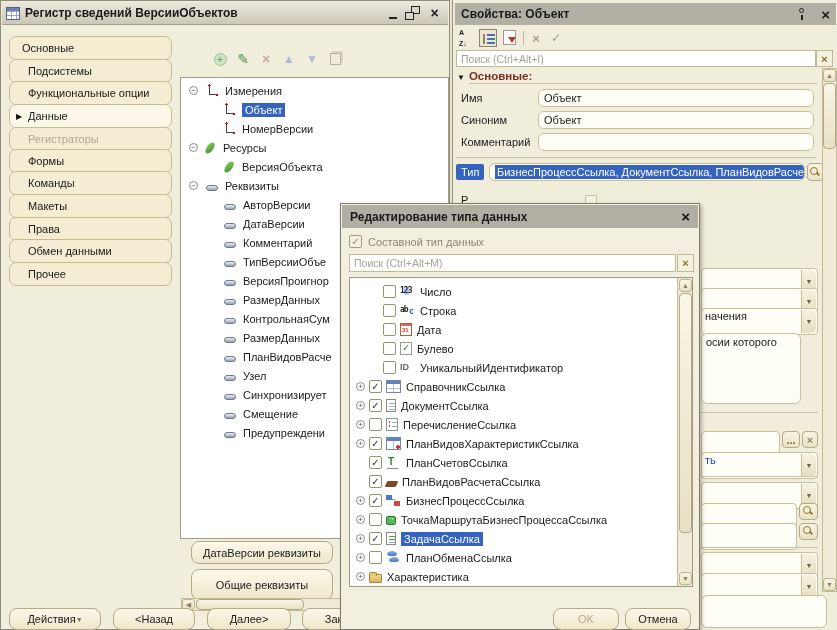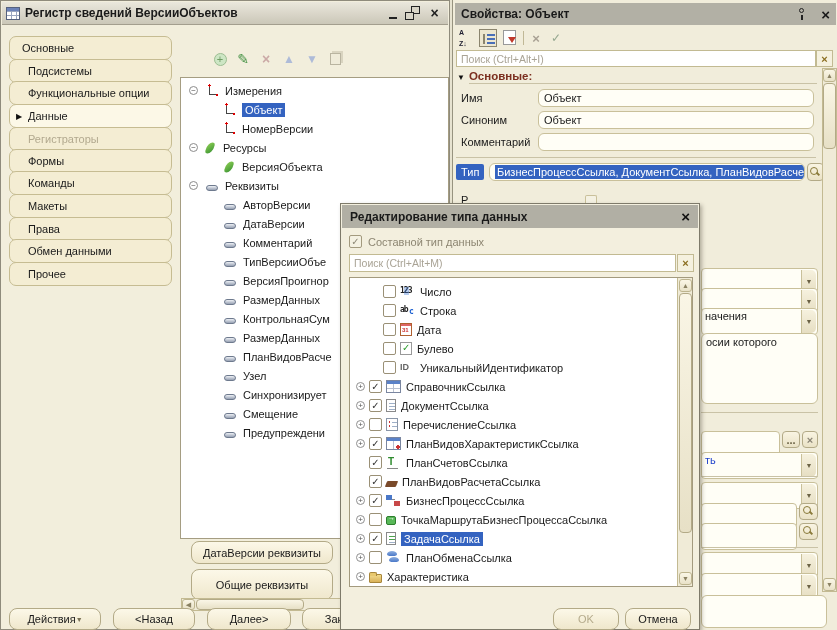--- a/index.html
+++ b/index.html
@@ -395,21 +395,21 @@
   <span class="abs plabel" style="top:194px;">Р</span>
   <div class="abs" style="left:132px;top:195px;width:12px;height:8px;border:1px solid #C9C09A;border-bottom:none;border-radius:2px 2px 0 0;background:#F4F1E2;"></div>
 
   <div class="peek-dd" style="left:248px;top:268px;width:117px;">
       <span class="dd-btn">▼</span>
     </div>
   <div class="peek-dd" style="left:248px;top:288px;width:117px;">
       <span class="dd-btn">▼</span>
     </div>
   <div class="peek-dd" style="left:248px;top:308px;width:117px;"><span>начения</span><span class="dd-btn">▼</span></div>
-  <div class="peek-box" style="left:248px;top:333px;width:117px;height:71px;"><span>осии которого</span></div>
+  <div class="peek-box" style="left:248px;top:333px;width:100px;height:71px;"><span>осии которого</span></div>
   <div class="psep" style="left:248px;top:412px;width:117px;"></div>
   <div class="peek-dd" style="left:248px;top:431px;width:79px;"></div>
   <div class="mini-btn" style="left:329px;top:431px;width:18px;height:17px;font-weight:bold;color:#6B6245;">...</div>
   <div class="mini-btn" style="left:349px;top:431px;width:16px;height:17px;color:#8A8475;font-weight:bold;">×</div>
   <div class="peek-dd" style="left:248px;top:452px;width:117px;"><span class="blue-txt">ть</span><span class="dd-btn">▼</span></div>
   <div class="psep" style="left:248px;top:476px;width:117px;"></div>
   <div class="peek-dd" style="left:248px;top:482px;width:117px;">
       <span class="dd-btn">▼</span>
     </div>
   <div class="peek-dd" style="left:248px;top:503px;width:96px;"></div>

